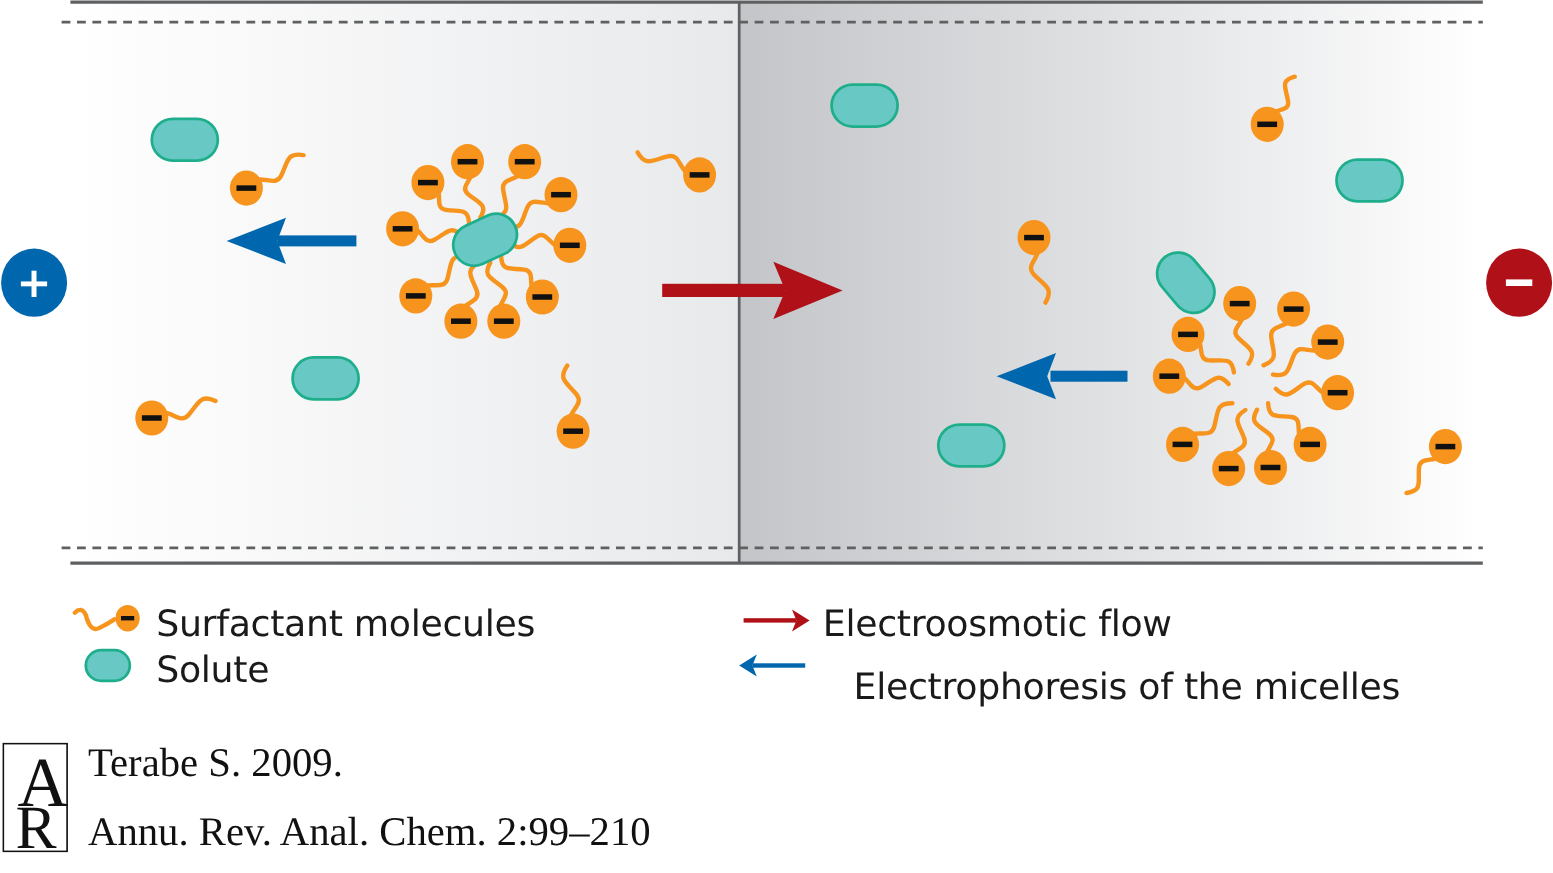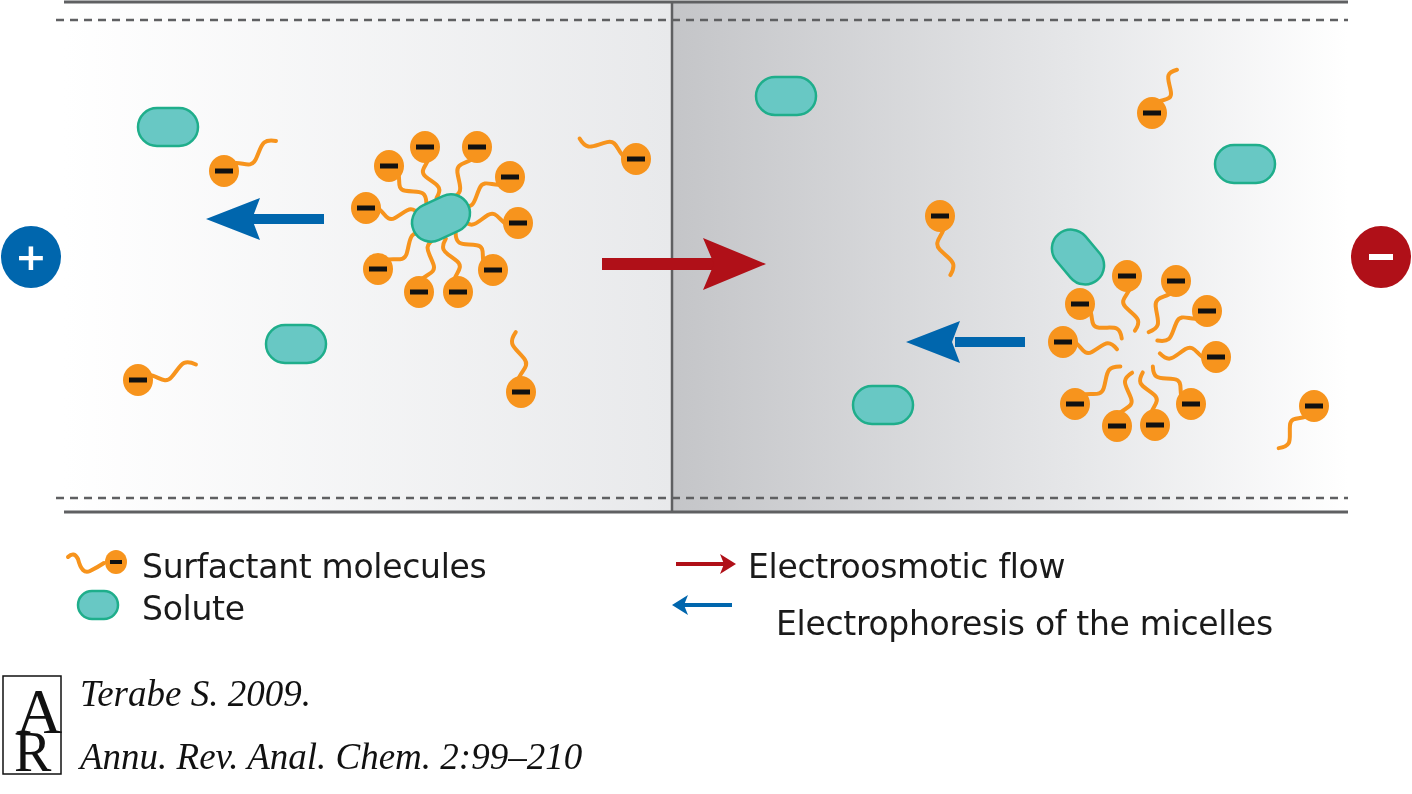--- a/index.html
+++ b/index.html
@@ -1,19 +1,19 @@
 <!DOCTYPE html>
 <html><head>
 <meta charset="utf-8">
 <style>
   html,body{margin:0;padding:0;background:#ffffff;}
   body{width:1412px;height:794px;position:relative;overflow:hidden;font-family:"DejaVu Sans",sans-serif;}
   #diagram{position:absolute;left:0;top:0;width:1412px;height:520px;}
   .legend-text{position:absolute;font-family:"DejaVu Sans",sans-serif;font-size:33px;color:#1a1a1a;letter-spacing:-0.3px;}
-  .cite{position:absolute;font-family:"Liberation Serif",serif;font-size:37px;color:#111;white-space:nowrap;font-style:italic;}
+  .cite{position:absolute;font-family:"Liberation Serif",serif;font-size:37px;color:#111;white-space:nowrap;}
   .logo{position:absolute;left:2px;top:675px;width:60px;height:100px;}
 </style>
 </head>
 <body>
 
 <svg id="diagram" viewBox="0 0 1412 520" xmlns="http://www.w3.org/2000/svg">
   <defs>
     <linearGradient id="gradL" x1="0" x2="1" y1="0" y2="0">
       <stop offset="0" stop-color="#ffffff"></stop>
       <stop offset="1" stop-color="#e8e9eb"></stop>

